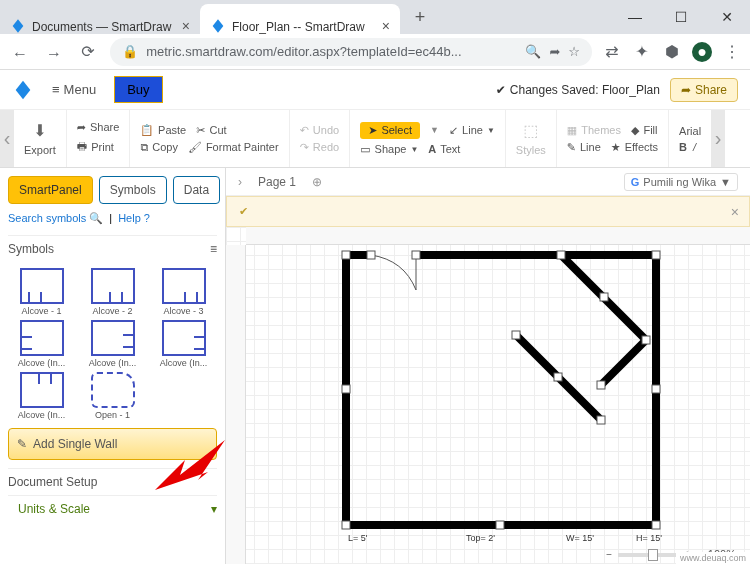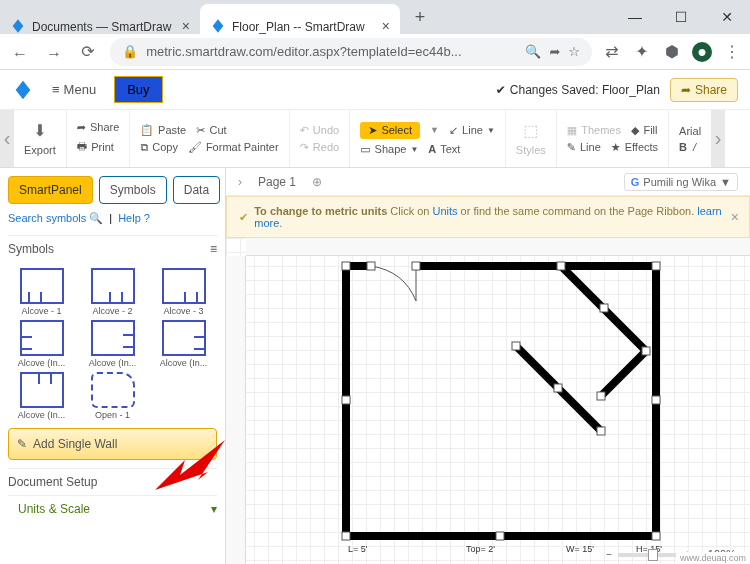--- a/index.html
+++ b/index.html
@@ -330,21 +330,20 @@
       <span>Page 1</span>
       <span style="color:#999">⊕</span>
       <div class="lang-sel">
           <span style="color:#4285f4;font-weight:bold">G</span>
           <span>Pumili ng Wika</span>
           <span>▼</span>
         </div>
     </div>
     <div class="info-banner">
       <span style="color:#c0a030">✔</span>
-      <span><b>To change to metric units</b><span> Click on </span><a>Units</a><span> or find the same command on the Page Ribbon. </span><a>learn more</a>.</span>
       <span class="close">×</span>
     </div>
     <div class="canvas">
       <div class="grid-bg"></div>
       <div class="ruler-h"></div>
       <div class="ruler-v"></div>
       <svg class="floor-plan" width="340" height="300">
         <g stroke="#000" stroke-width="8" fill="none">
           <path d="M 10 10 L 35 10"></path>
           <path d="M 80 10 L 320 10"></path>

